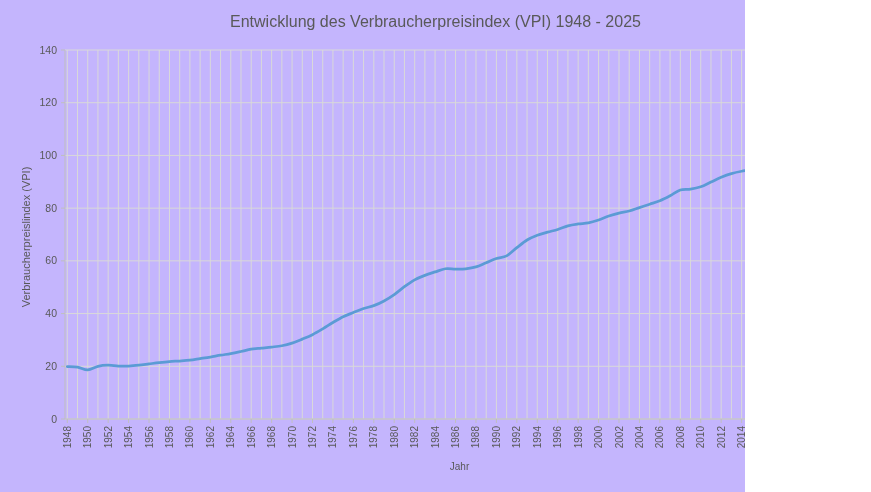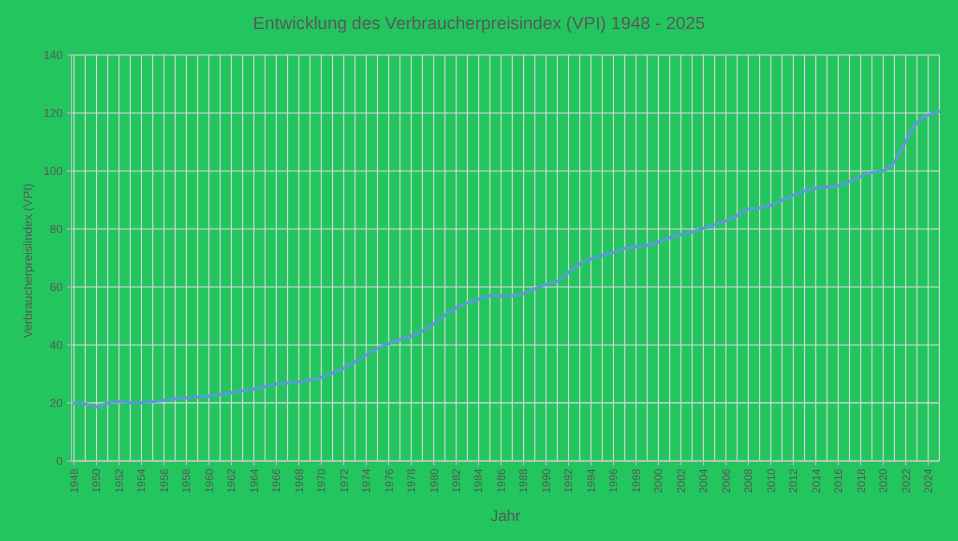--- a/index.html
+++ b/index.html
@@ -1,34 +1,34 @@
 <!DOCTYPE html>
 <html><head>
 <meta charset="utf-8">
 <style>
   html,body{margin:0;padding:0;background:#fff;}
   .page{
     position:relative;
-    width:871px;height:492px;
-    background:#22c55e;
+    width:745px;height:492px;
+    background:#c4b5fd;
     font-family:"Liberation Sans", sans-serif;
     overflow:hidden;
   }
   .chart-title{
     position:absolute;
     top:13px;left:0;width:871px;
     text-align:center;
     font-size:16px;
     color:#595959;
   }
   .x-axis-title{
     position:absolute;
     top:461px;left:65px;width:789px;
     text-align:center;
-    font-size:14px;
+    font-size:10px;
     color:#595959;
   }
   .y-axis-title{
     position:absolute;
     top:237px;left:26px;
     transform:translate(-50%,-50%) rotate(-90deg);
     white-space:nowrap;
     font-size:11px;
     color:#595959;
   }

